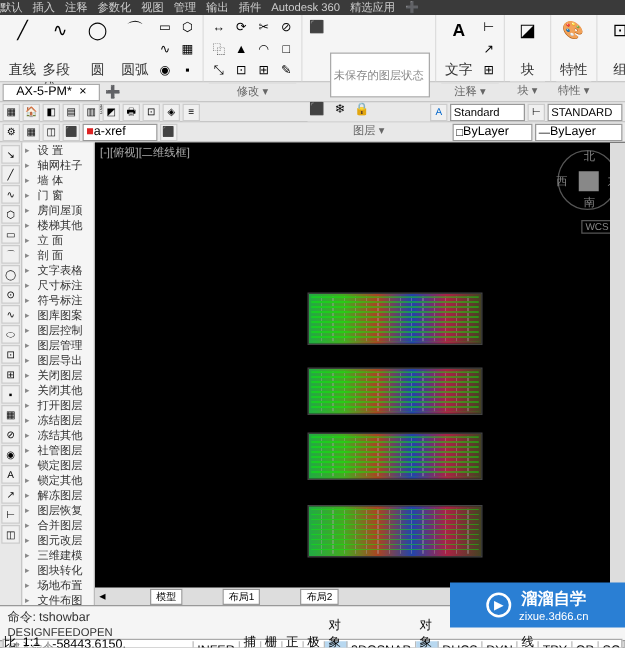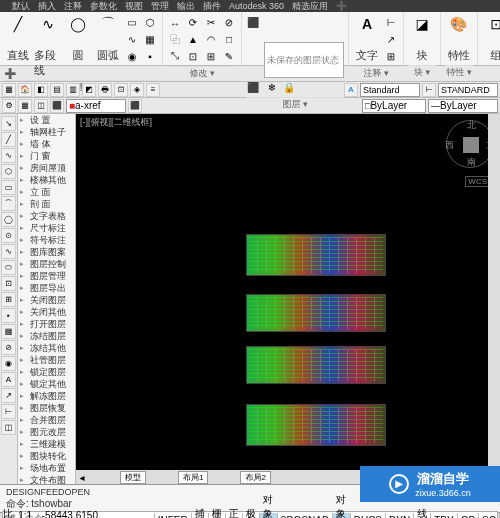--- a/index.html
+++ b/index.html
@@ -1,17 +1,17 @@
 <!DOCTYPE html>
 <html><head>
 <meta charset="utf-8">
 <style>
 *{margin:0;padding:0;box-sizing:border-box;font-family:"Microsoft YaHei",SimSun,sans-serif;font-size:10px;}
 body{width:500px;height:518px;background:#f0f0f0;overflow:hidden;position:relative;}
-.top-tabs{height:12px;background:#3a3a3a;display:flex;align-items:center;padding-left:12px;}
+.top-tabs{height:12px;background:#3a3a3a;display:flex;align-items:center;padding-left:0;}
 .top-tabs span{color:#ccc;font-size:9px;margin-right:8px;cursor:pointer;}
 .ribbon{height:54px;background:#f5f5f5;border-bottom:1px solid #bbb;display:flex;}
 .ribbon-group{border-right:1px solid #ddd;padding:2px 4px;display:flex;flex-direction:column;}
 .ribbon-tools{display:flex;align-items:flex-start;gap:2px;}
 .big-btn{display:flex;flex-direction:column;align-items:center;width:28px;cursor:pointer;}
 .big-btn .icn{width:20px;height:20px;display:flex;align-items:center;justify-content:center;font-size:14px;}
 .big-btn .lbl{font-size:11px;color:#333;margin-top:14px;}
 .small-btns{display:flex;flex-direction:column;gap:1px;}
 .small-row{display:flex;gap:2px;}
 .small-btn{width:16px;height:16px;display:flex;align-items:center;justify-content:center;font-size:10px;cursor:pointer;}
@@ -185,20 +185,24 @@
         <div class="big-btn">
           <div class="icn">⊡</div>
           <div class="lbl">组</div>
         </div>
       </div>
   </div>
 
 </div>
 
 <div class="file-tab-bar">
+  <div class="file-tab">
+      <span>AX-5-PM*</span>
+      <span style="margin-left:6px">×</span>
+    </div>
   <div style="margin-left:4px;color:#4a4">➕</div>
 </div>
 
 <div class="toolbar-row">
   <div class="tb-btn">▦</div>
   <div class="tb-btn">🏠</div>
   <div class="tb-btn">◧</div>
   <div class="tb-btn">▤</div>
   <div class="tb-btn">▥</div>
   <div class="tb-btn">◩</div>
@@ -306,22 +310,22 @@
     <div class="scrollbar-h">
       <div style="width:12px;text-align:center">◂</div>
       <div class="model-tab">模型</div>
       <div class="model-tab">布局1</div>
       <div class="model-tab">布局2</div>
     </div>
   </div>
 </div>
 
 <div class="cmd-area">
+  <div class="cmd-log"><span>命令:</span> <span>tshowbar</span></div>
   <div class="cmd-log">DESIGNFEEDOPEN</div>
-  <div class="cmd-log"><span>命令:</span> <span>tshowbar</span></div>
   <input class="cmd-input" placeholder="键入命令" style="">
 </div>
 
 <div class="status-bar">
   <div class="status-btn">
       <span>比例</span> 
       <span>1:1 ▾</span>
     </div>
   <div class="status-btn" style="width:150px">-58443.6150, 184397.1320, 0.0000</div>
   <div id="status-btns" style="display:flex;height:100%">

